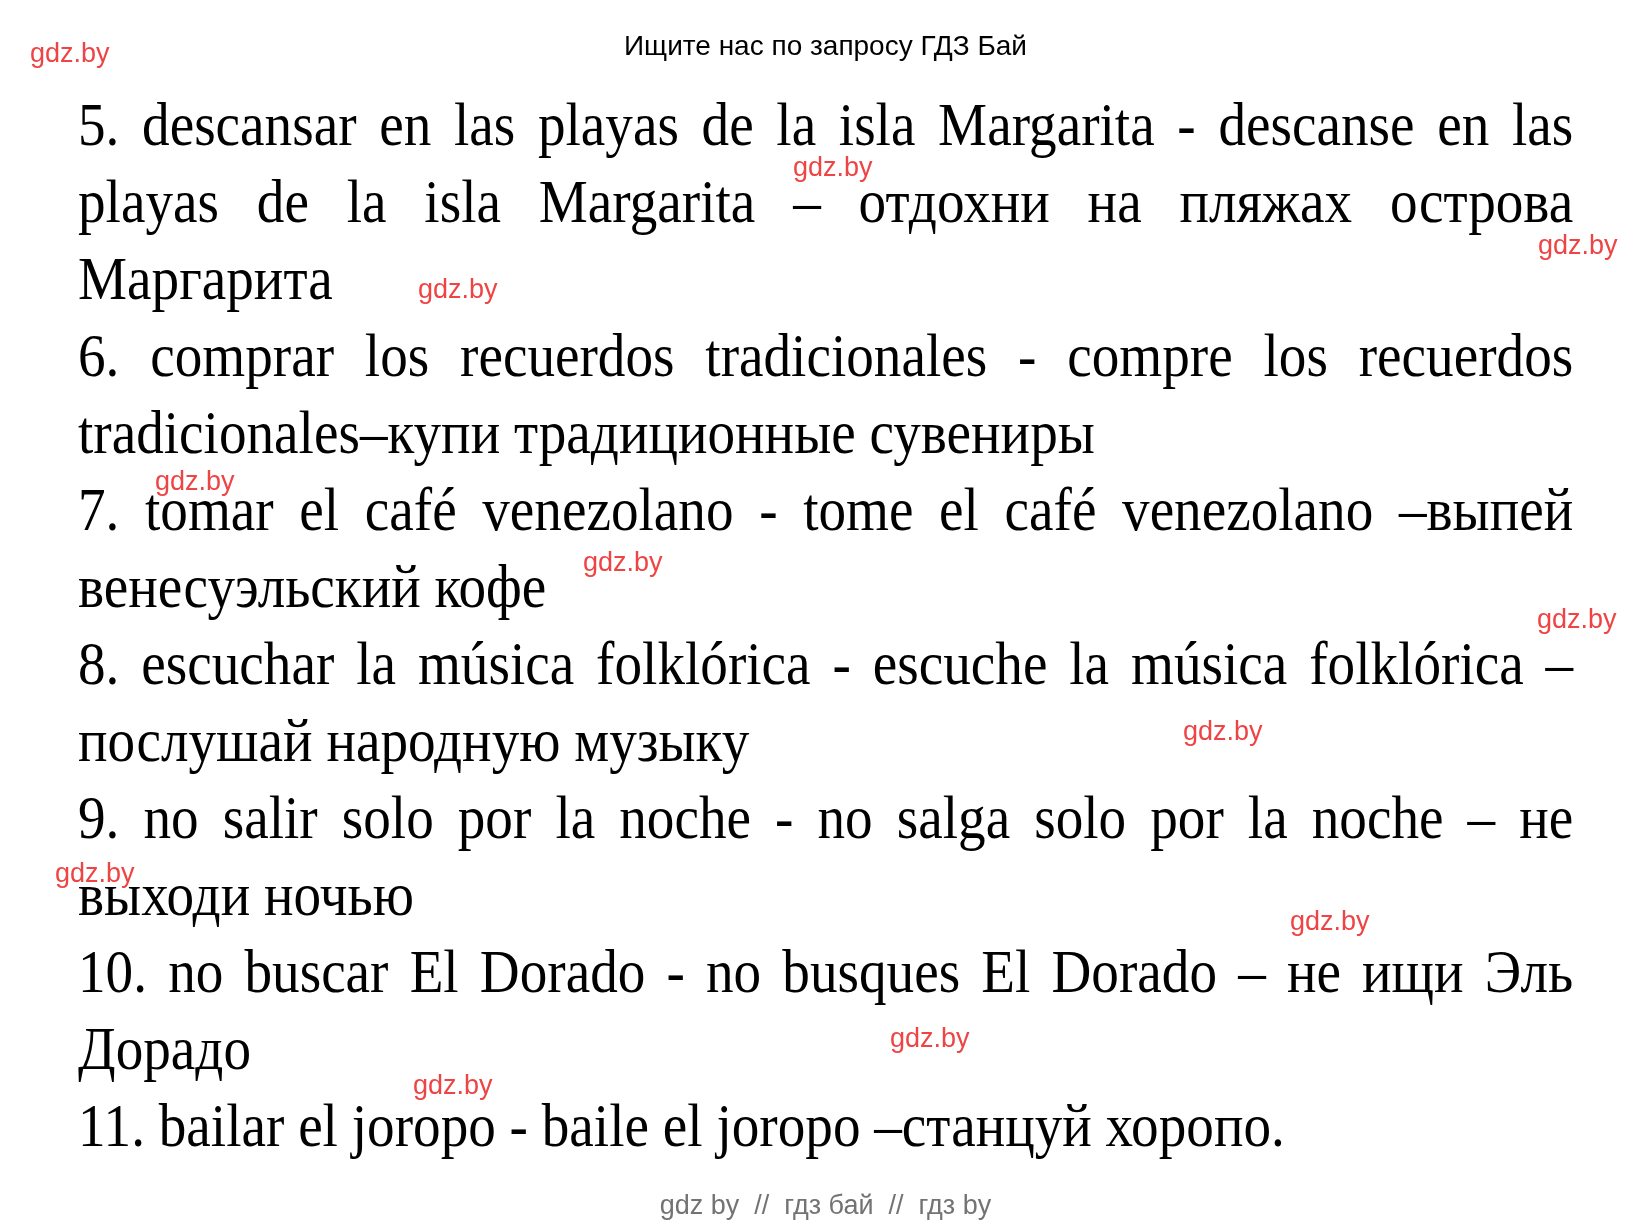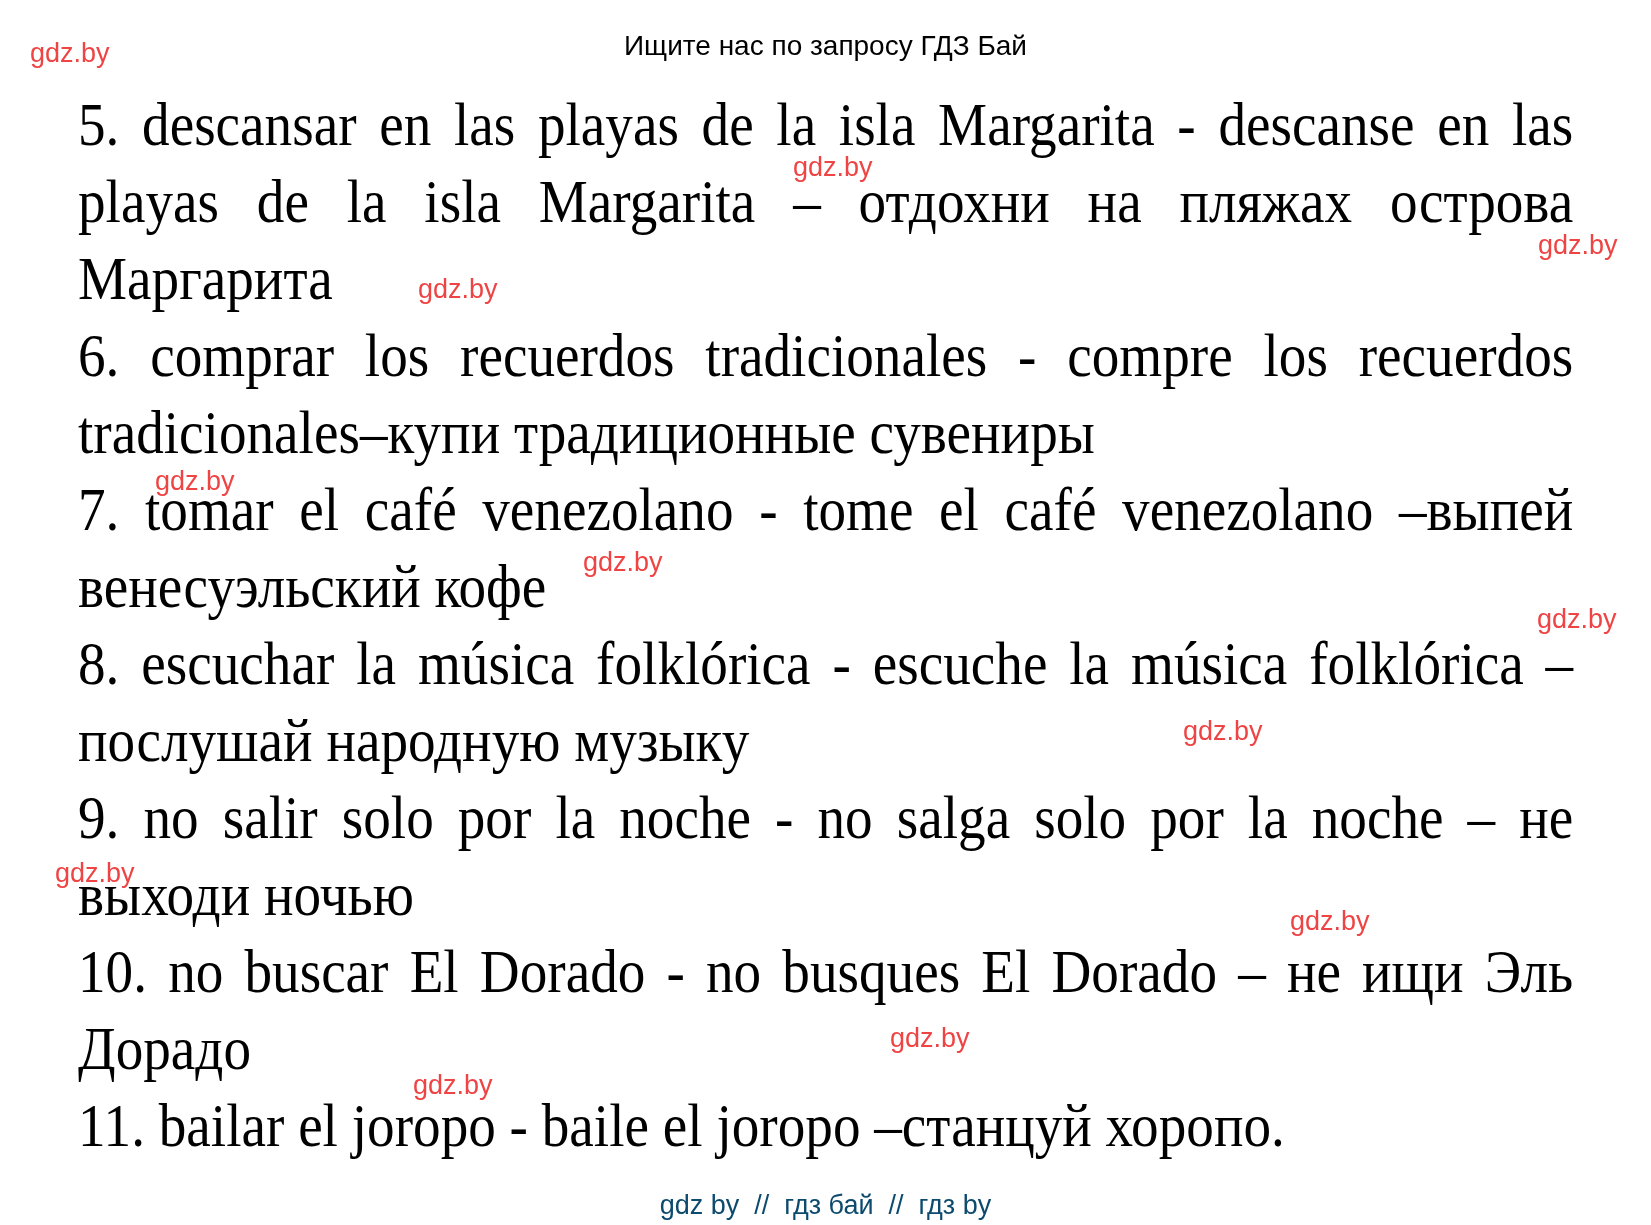--- a/index.html
+++ b/index.html
@@ -61,21 +61,21 @@
     line-height: 30px;
     color: #ef4444;
   }
   .footer {
     position: absolute;
     top: 1190px;
     left: 0;
     right: 0;
     text-align: center;
     font-size: 27px;
-    color: #0c4a6e;
+    color: #737373;
     font-family: "Liberation Sans", sans-serif;
     white-space: pre;
   }
 </style>
 </head>
 <body>
 
 <div class="page">
 
   <div class="promo">Ищите нас по запросу ГДЗ Бай</div>

